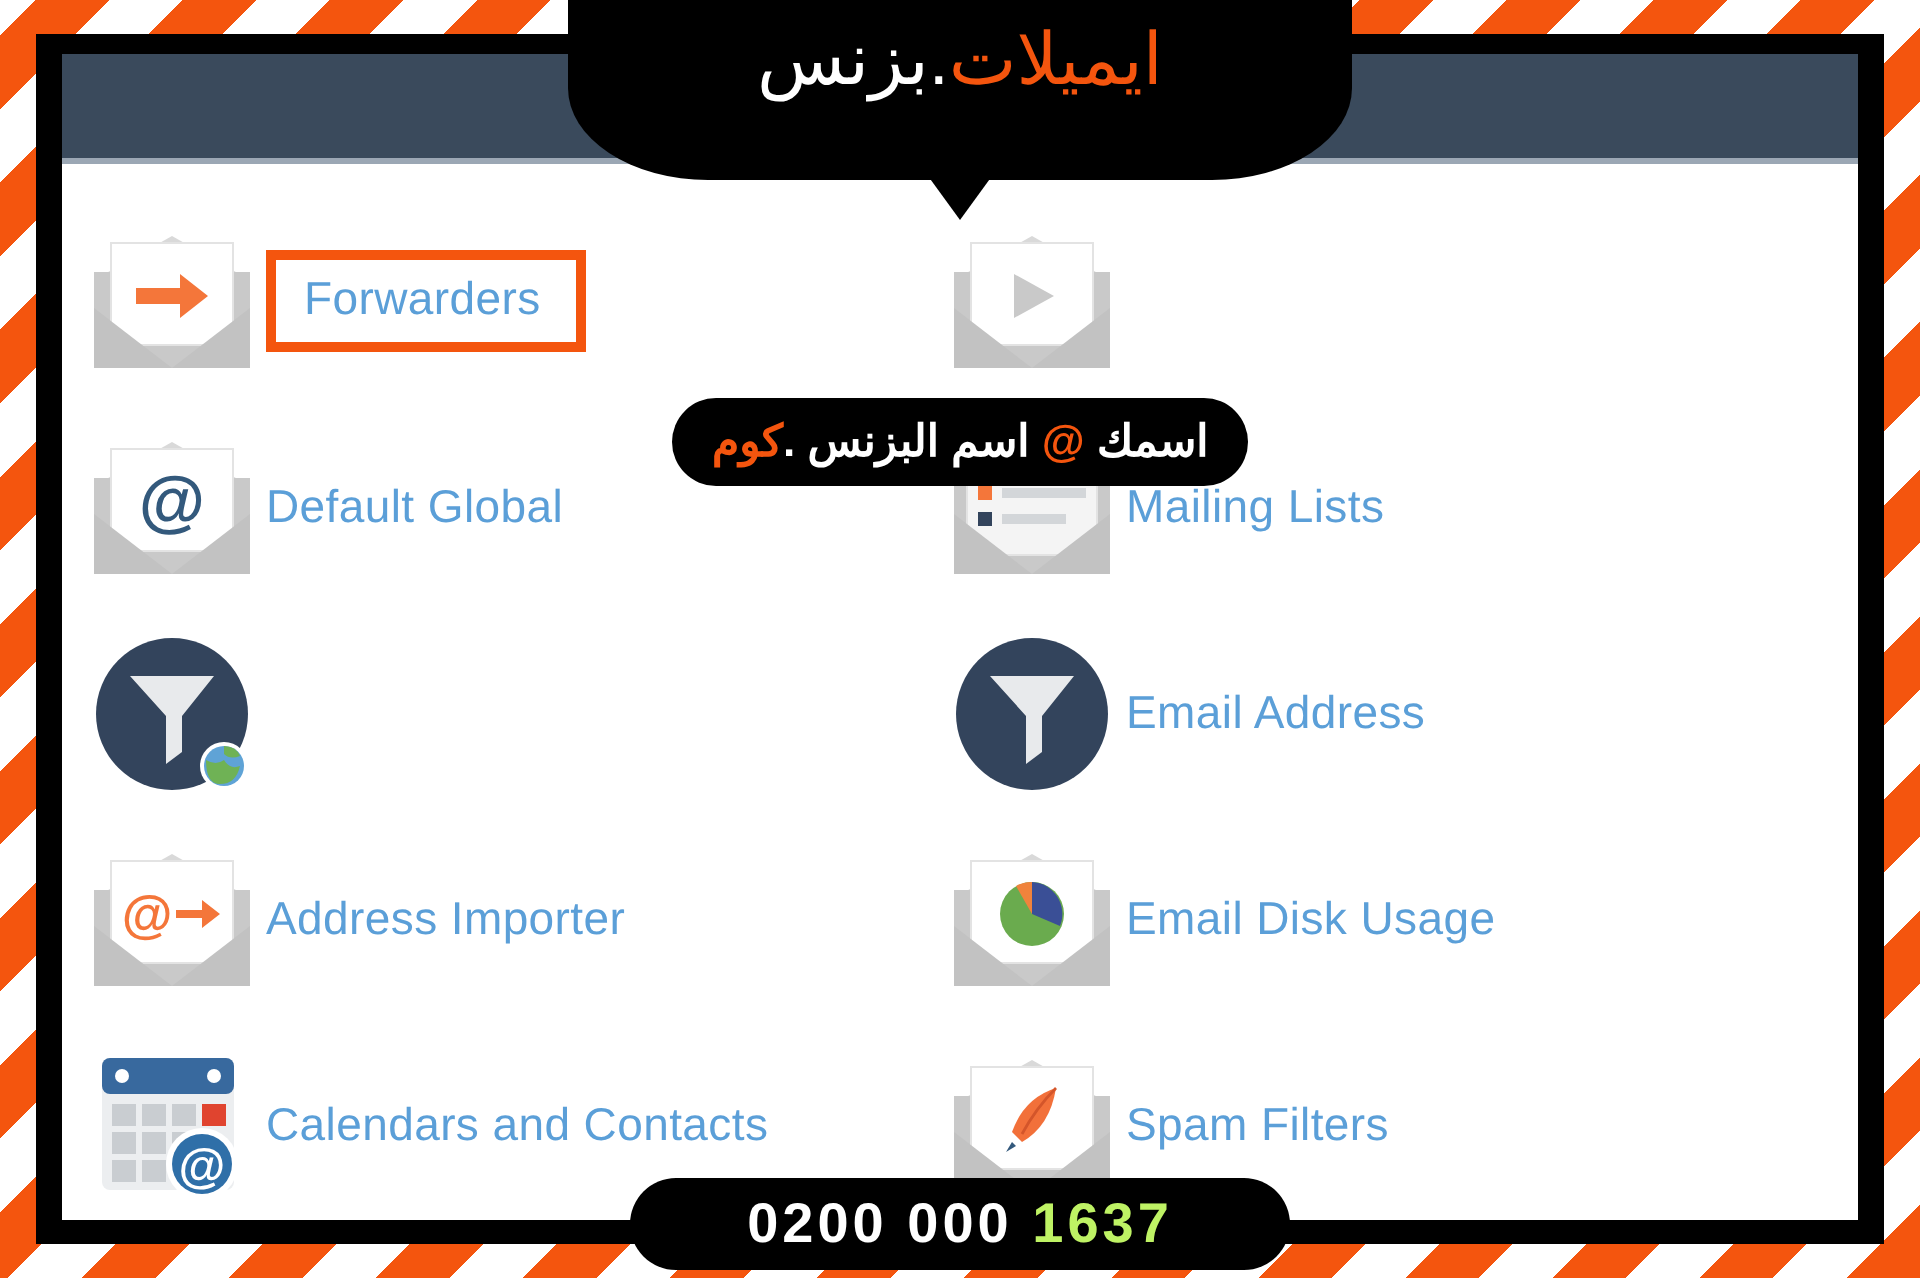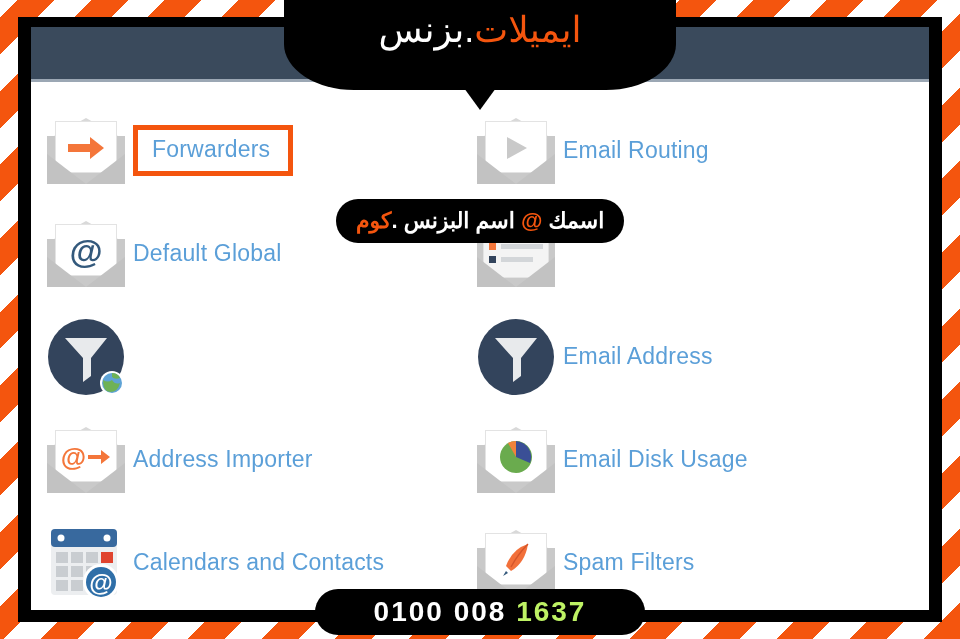--- a/index.html
+++ b/index.html
@@ -334,21 +334,20 @@
               <div class="body"></div>
               <div class="paper"></div>
               <div class="content">
                 <svg width="30" height="26" viewBox="0 0 30 26">
                   <path d="M6 2 L26 13 L6 24 z" fill="#c9c9c9"></path>
                 </svg>
               </div>
               <div class="inner"></div>
             </div>
           </div>
-          <div class="item-label">Email Routing</div>
         </div>
 
         <div class="item">
           <div class="icon-wrap">
             <div class="env">
               <div class="open-top"></div>
               <div class="body"></div>
               <div class="paper" style="left:7px;bottom:10px;width:64px;height:54px;background:#f4f4f4;"></div>
               <div class="content" style="top:4px;">
                 <svg width="62" height="44" viewBox="0 0 62 44">
@@ -356,20 +355,21 @@
                   <rect x="4" y="18" width="7" height="7" fill="#f4763a"></rect>
                   <rect x="4" y="31" width="7" height="7" fill="#33445c"></rect>
                   <rect x="16" y="6" width="42" height="5" fill="#d3d6d9"></rect>
                   <rect x="16" y="19" width="42" height="5" fill="#d3d6d9"></rect>
                   <rect x="16" y="32" width="32" height="5" fill="#d3d6d9"></rect>
                 </svg>
               </div>
               <div class="inner"></div>
             </div>
           </div>
+          <div class="item-label">Mailing Lists</div>
         </div>
 
         <div class="item">
           <div class="icon-wrap">
             <div class="circ">
               <svg width="54" height="54" viewBox="0 0 54 54">
                 <path d="M6 8 h42 L32 28 v18 l-8 6 v-24 z" fill="#e8eaec"></path>
               </svg>
             </div>
           </div>
@@ -420,15 +420,15 @@
       </div>
     </div>
   </div>
 
   <div id="logo-badge">
     <span id="logo-text"><span class="or">ايميلات</span><span class="wh">.بزنس</span></span>
   </div>
   <div id="logo-pointer"></div>
 
   <div id="phone-badge">
-    <span id="phone-text"><span class="wh">0100 008</span> <span class="or">1637</span></span>
+    <span id="phone-text"><span class="wh">0200 000</span> <span class="or">1637</span></span>
   </div>
 </div>
 
 </body></html>

